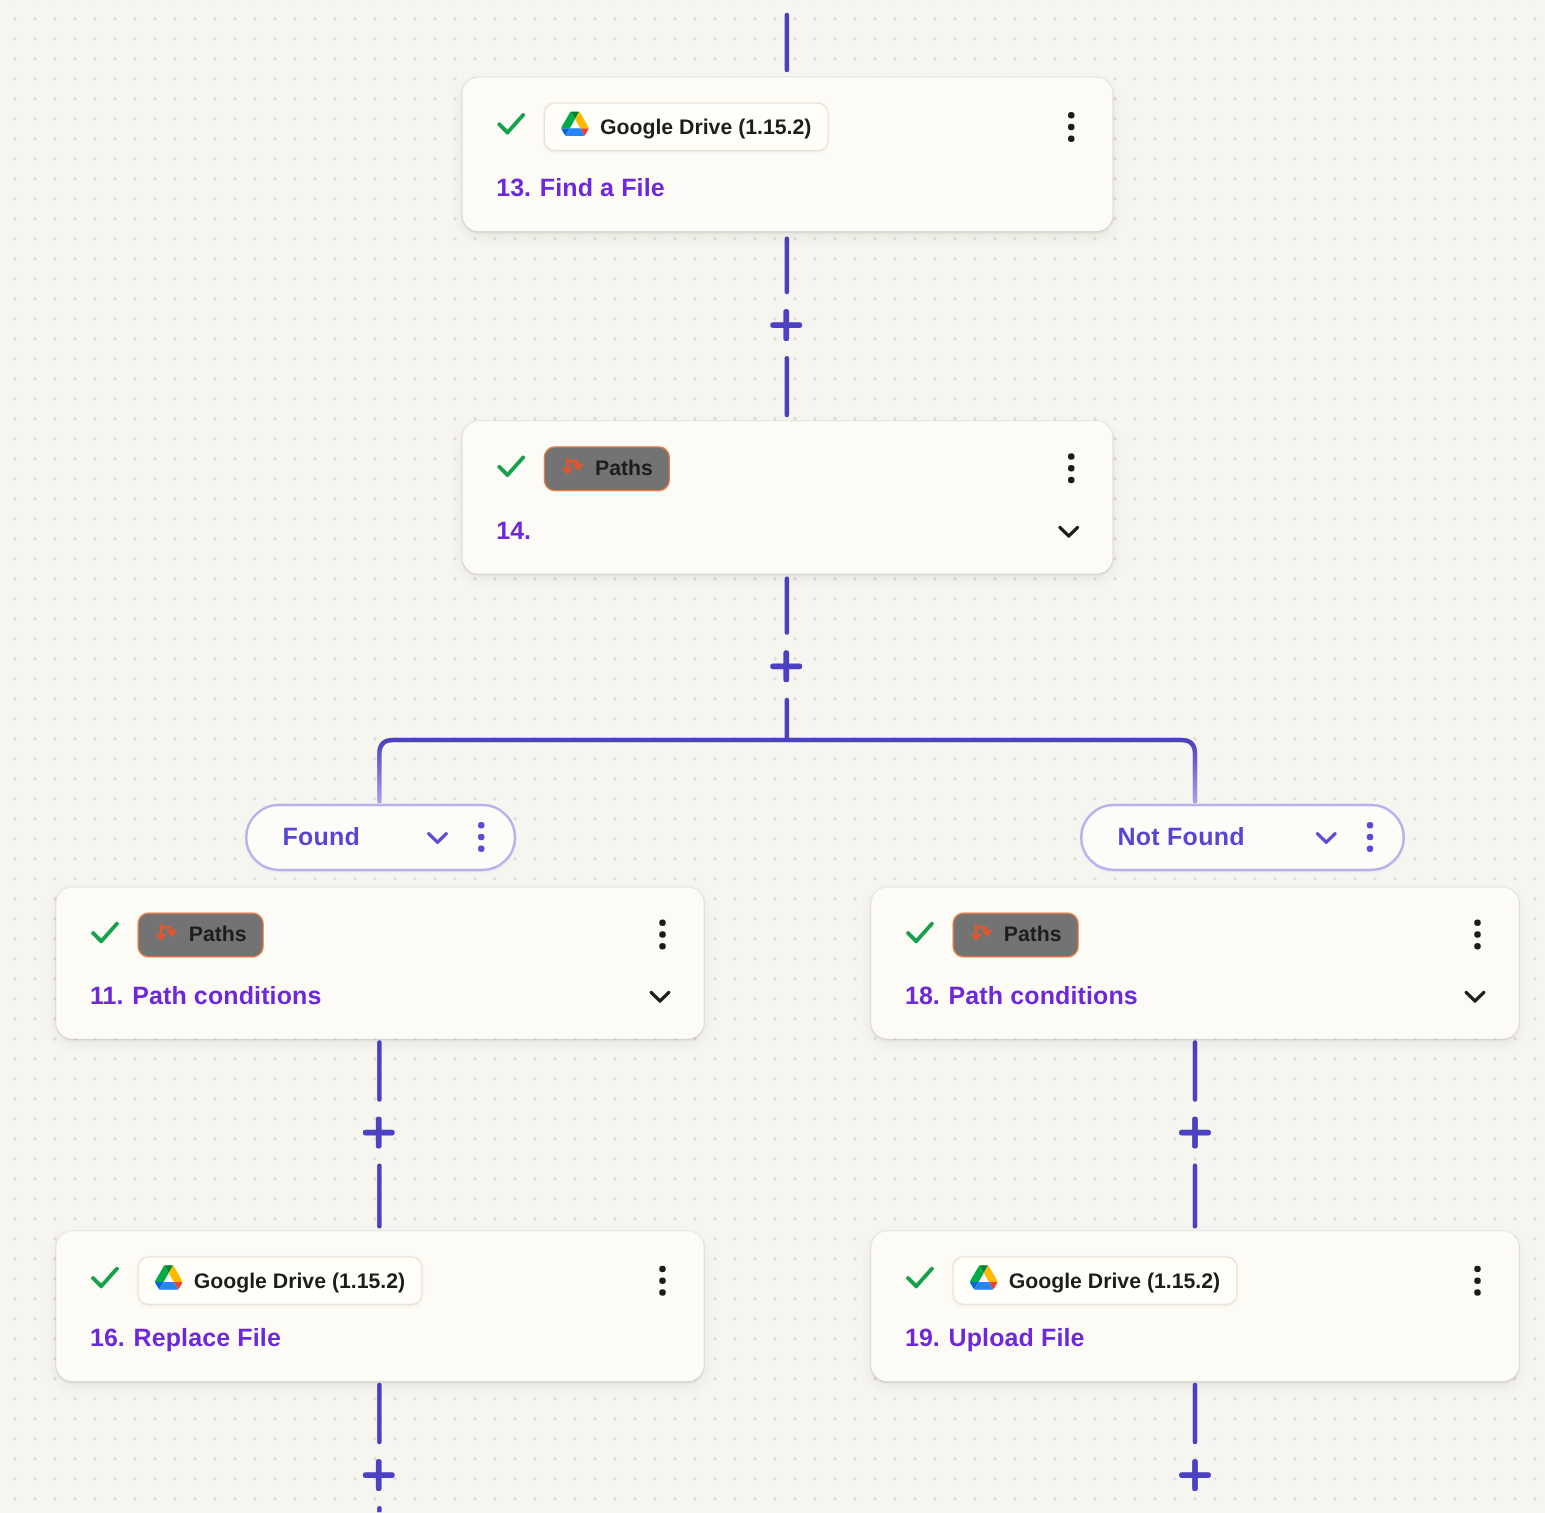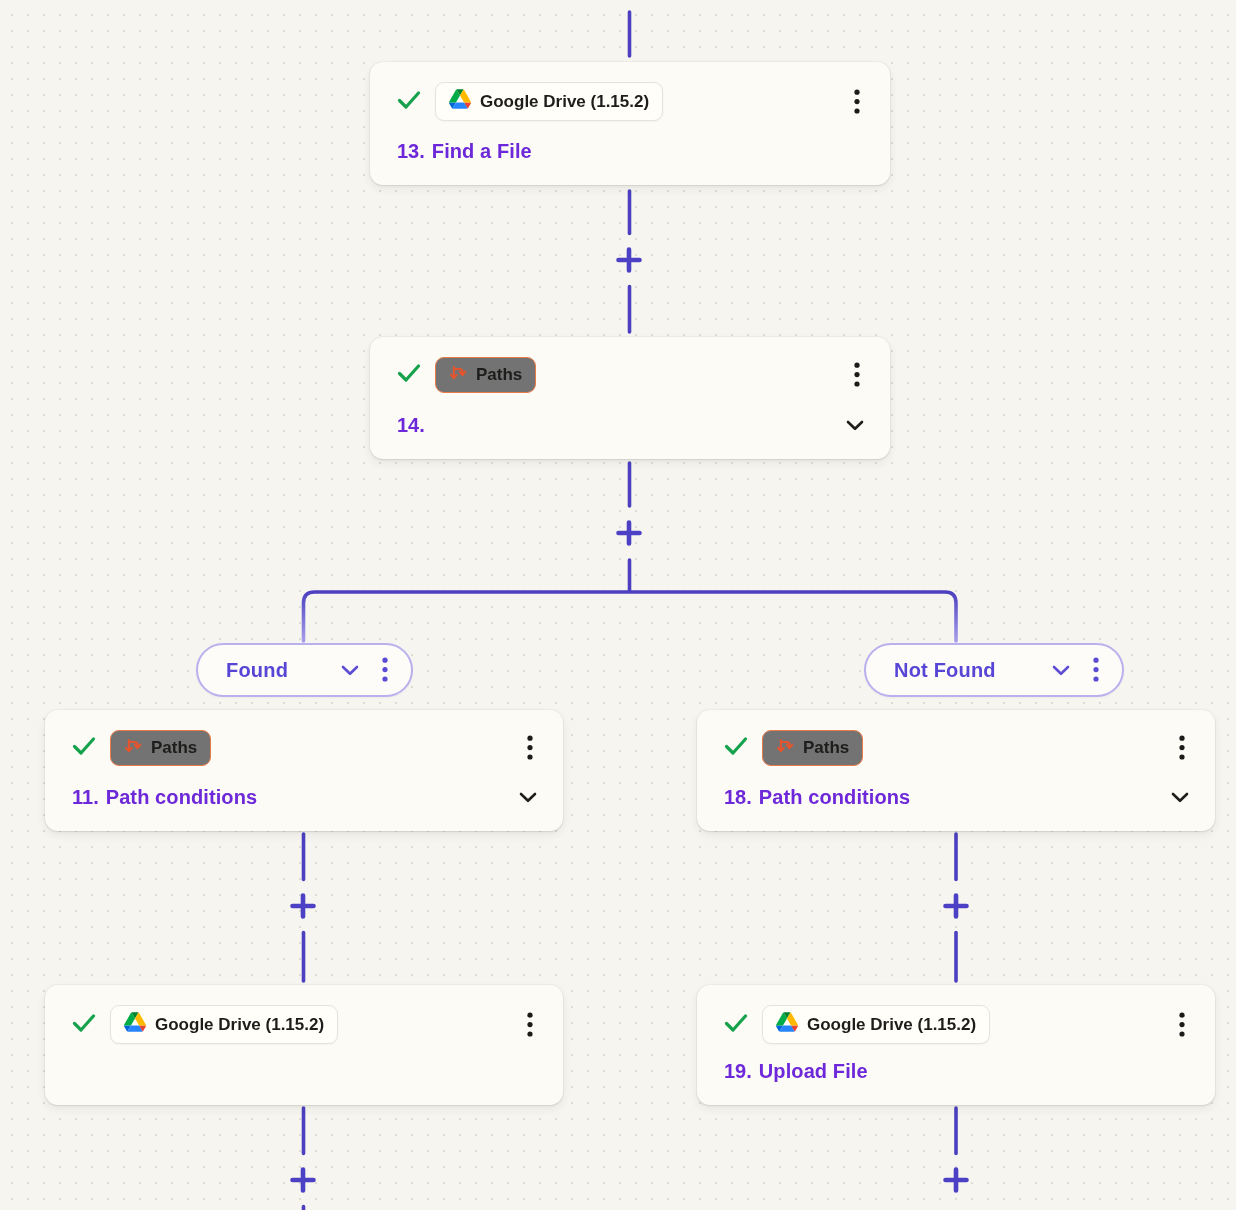--- a/index.html
+++ b/index.html
@@ -307,20 +307,24 @@
               <use href="#icon-drive"></use>
             </svg></span>
         <span>Google Drive (1.15.2)</span>
       </div>
       <div class="kebab-btn">
           <svg width="6" height="26" viewBox="0 0 6 26">
             <use href="#icon-kebab"></use>
           </svg>
         </div>
     </div>
+    <div class="row2">
+      <span class="step-num">16.</span>
+      <span class="step-title">Replace File</span>
+    </div>
   </div>
 
   <div class="node n19">
     <div class="row1">
       <span><svg width="24" height="20" viewBox="0 0 24 20">
             <use href="#icon-check"></use>
           </svg></span>
       <div class="badge app">
         <span><svg width="22" height="20" viewBox="0 0 87.3 78">
               <use href="#icon-drive"></use>

